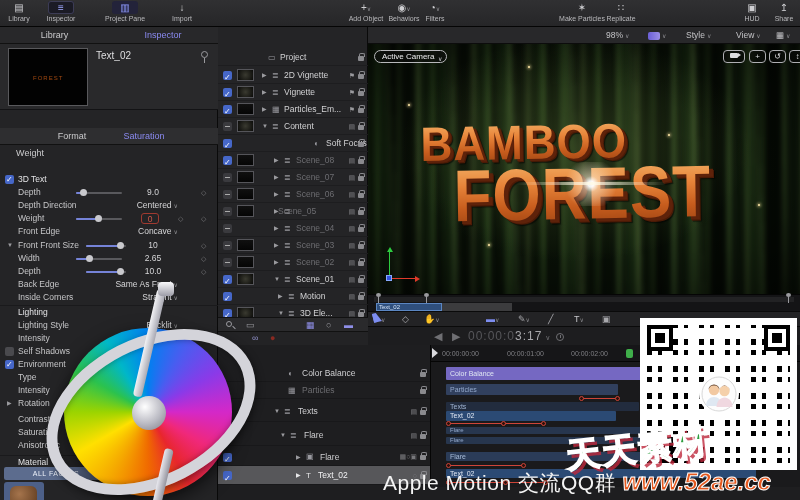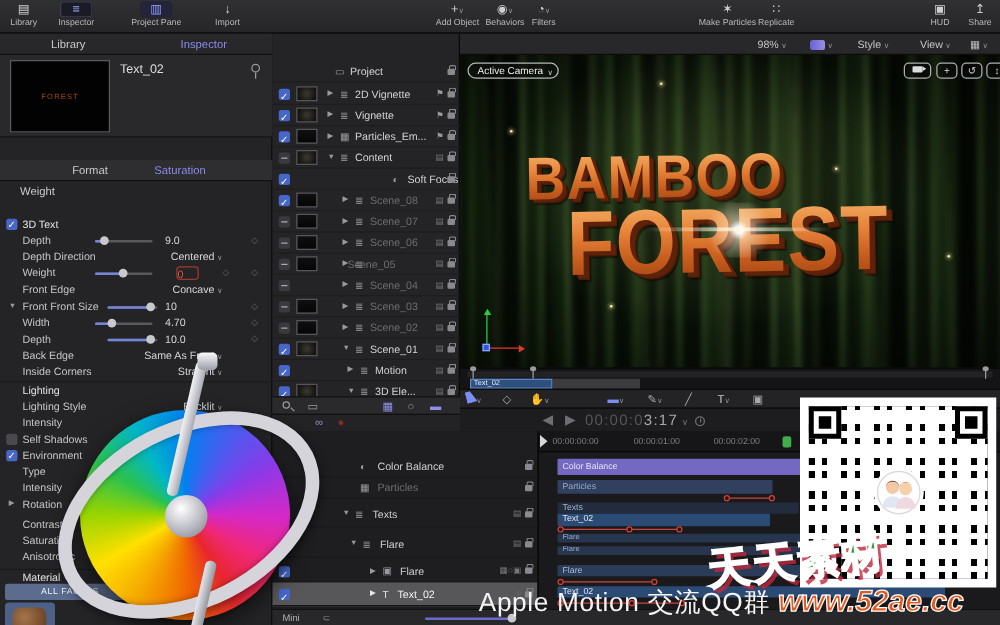--- a/index.html
+++ b/index.html
@@ -35,21 +35,21 @@
 .irow .lb.hd{color:#e3e3e5}
 .irow .disc{position:absolute;left:7px;font-size:6px;color:#9a9a9e}
 .cb{position:absolute;left:5px;top:2px;width:9px;height:9px;border-radius:2px;background:#4a4a4e}
 .cb.on{background:#4667c8}
 .cb.on::after{content:'✓';position:absolute;left:1px;top:-2px;font-size:8px;color:#fff}
 .cb.dash{background:#3a3a3e}
 .cb.dash::after{content:'';position:absolute;left:2px;top:4px;width:5px;height:1px;background:#aaa}
 .slider{position:absolute;left:76px;top:6px;width:46px;height:2px;background:#59595d;border-radius:1px}
 .slider .fill{position:absolute;left:0;top:0;height:2px;background:#7583d8;border-radius:1px}
 .slider .th{position:absolute;top:-3px;width:7px;height:7px;border-radius:50%;background:#c9c9cd;margin-left:-3px}
-.ival{position:absolute;left:132px;width:42px;color:#d6d6d8}
+.ival{position:absolute;left:132px;width:42px;text-align:center;color:#d6d6d8}
 .ival.red{left:141px;width:18px;border:1px solid #a03a30;border-radius:3px;color:#cf5648;height:11px;line-height:10px;top:1px}
 .ipop{position:absolute;right:40px;color:#d6d6d8;white-space:nowrap}
 .ipop .dd{font-size:6px;color:#909094;margin-left:2px}
 .kf{position:absolute;left:201px;color:#6e6e72;font-size:7px}
 .dia{position:absolute;left:121px;color:#cfcfd2;font-size:7px}
 .isep{position:absolute;left:0;width:218px;height:1px;background:#1a1a1c}
 #facets{position:absolute;left:4px;top:322px;width:104px;height:13px;background:#5c6c8e;border-radius:2px;color:#eef2fb;font-size:7px;line-height:13px;text-align:center;letter-spacing:.5px}
 #matcell{position:absolute;left:4px;top:337px;width:40px;height:46px;background:#4d6088;border-radius:3px}
 #matcell .sw{position:absolute;left:6px;top:4px;width:27px;height:27px;border-radius:6px;background:radial-gradient(circle at 35% 30%,#a5744c,#6b4527 70%,#4e3019)}
 
@@ -263,21 +263,21 @@
           </span>
           <span class="ival">10</span>
           <span class="kf">◇</span>
         </div>
       <div class="irow" style="top:107px">
           <span class="lb">Width</span>
           <span class="slider">
             <span class="fill" style="width:28%"></span>
             <span class="th" style="left:28%"></span>
           </span>
-          <span class="ival">4.70</span>
+          <span class="ival">2.65</span>
           <span class="kf">◇</span>
         </div>
       <div class="irow" style="top:120px">
           <span class="lb">Depth</span>
           <span class="slider" style="left:86px;width:40px">
             <span class="fill" style="width:85%"></span>
             <span class="th" style="left:85%"></span>
           </span>
           <span class="ival">10.0</span>
           <span class="kf">◇</span>
@@ -566,26 +566,20 @@
         <span class="nm" style="left:102px">Flare</span>
         <span class="rico" style="top:0"><span class="bdg">▦○▣</span><span class="lock"></span></span>
       </div>
     <div class="trow sel" style="top:121px;height:19px;line-height:19px">
         <span class="cb on" style="top:5px"></span>
         <span class="ldisc" style="left:78px;color:#e8e8ea">▶</span>
         <span class="lic" style="left:88px;top:0;color:#e8e8ea">T</span>
         <span class="nm" style="left:100px">Text_02</span>
         <span class="rico" style="top:0;color:#d8d8da"><span class="bdg">○</span><span class="lock"></span></span>
       </div>
-    <div id="tmini">
-      <span class="a" style="left:8px">Mini</span>
-      <span class="a" style="left:40px;color:#8a8a8e">⊂</span>
-      <span class="ztrack"></span>
-      <span class="zknob"></span>
-    </div>
     <div id="ruler">
       <span class="inpt"></span>
       <span class="a" style="left:11px">00:00:00:00</span>
       <span class="a" style="left:76px">00:00:01:00</span>
       <span class="a" style="left:140px">00:00:02:00</span>
       <span class="grn" style="left:195px"></span>
     </div>
     <div id="tracks">
       <div class="bar" style="left:15px;top:5px;width:195px;height:13px;background:#7568c2">
           <span class="bl" style="line-height:13px">Color Balance</span>

